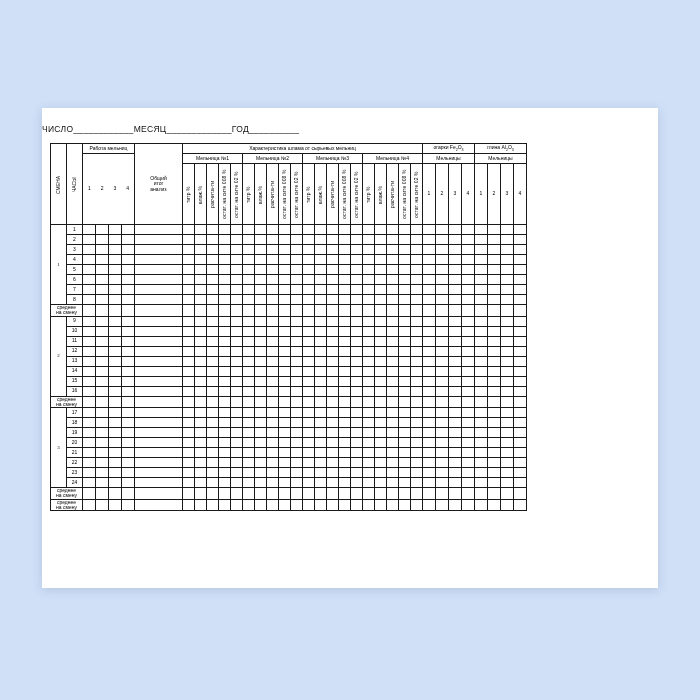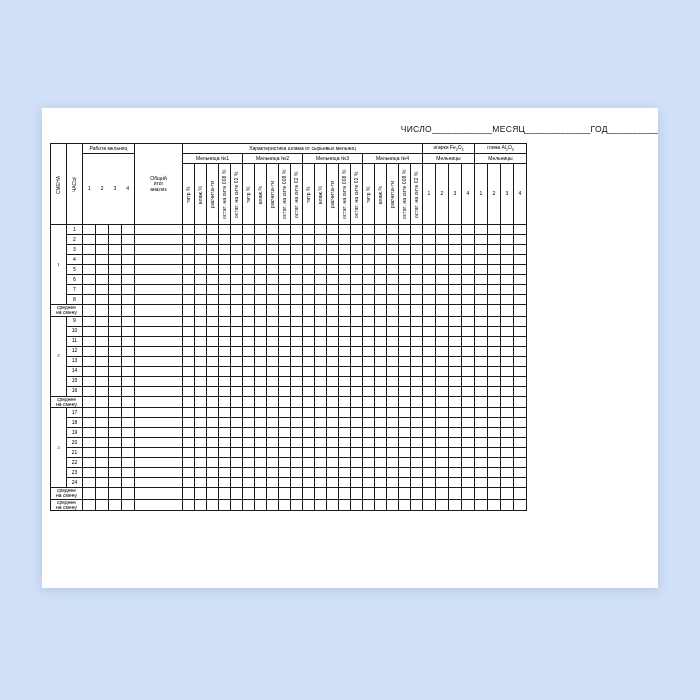--- a/index.html
+++ b/index.html
@@ -14,21 +14,21 @@
     position:absolute;
     left:42px;top:108px;
     width:616px;height:480px;
     background:#ffffff;
     box-shadow:0 2px 10px rgba(60,80,120,.18);
   }
   
   .topline{
     position:absolute;
     top:16px;left:0;width:100%;
-    text-align:right;
+    text-align:left;
     font-size:8.5px;
     letter-spacing:.3px;
     color:#111;
   }
 
   
   table.grid{
     position:absolute;
     left:8px;top:35px;
     border-collapse:collapse;

